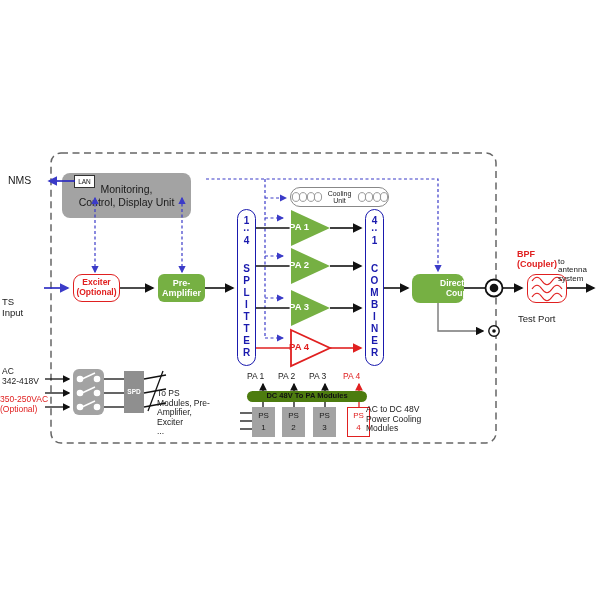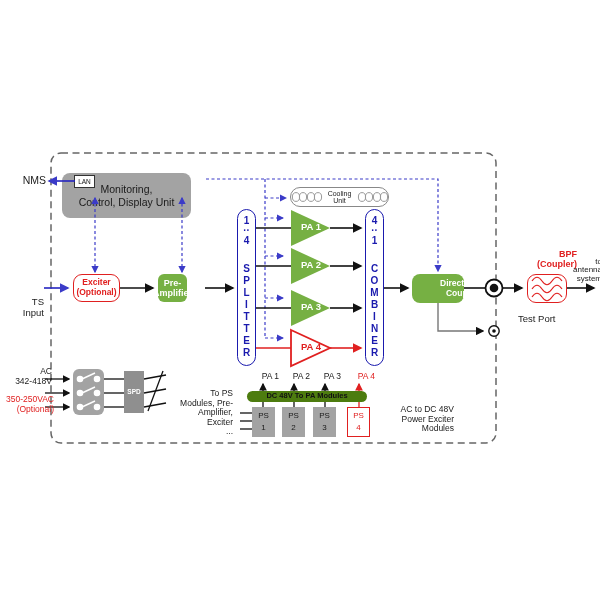--- a/index.html
+++ b/index.html
@@ -1,19 +1,19 @@
 <!DOCTYPE html>
 <html><head>
 <meta charset="utf-8">
 <style>
   html,body{margin:0;padding:0;background:#fff;}
   #stage{position:relative;width:600px;height:600px;background:#fff;
          font-family:"Liberation Sans",sans-serif;overflow:hidden;}
   .abs{position:absolute;box-sizing:border-box;}
-  .lbl{white-space:pre-line;text-align:right;line-height:1.12;color:#1a1a1a;}
+  .lbl{white-space:pre-line;text-align:left;line-height:1.12;color:#1a1a1a;}
   .box{white-space:pre-line;text-align:center;display:flex;flex-direction:column;
        align-items:center;justify-content:center;line-height:1.15;}
   .greenbox{background:#76b043;color:#fff;border-radius:6px;font-weight:700;}
   .graybox{background:#a3a3a3;color:#1a1a1a;}
   .redline{color:#e02020;}
   .blueink{color:#1a1aae;}
   svg{position:absolute;left:0;top:0;pointer-events:none;}
   .vstack{display:flex;flex-direction:column;align-items:center;
           justify-content:space-between;padding:6px 0;}
 </style>
@@ -29,21 +29,21 @@
 
   <div class="abs box" style="left:74px;top:175px;width:21px;height:13px;background:#fff;border:1px solid #333;font-size:6.5px;color:#111;">
     <span>LAN</span>
   </div>
 
   <div class="abs box" style="left:73px;top:274px;width:47px;height:28px;background:#fff;border:1.6px solid #e02020;border-radius:9px;color:#e02020;font-size:8.5px;font-weight:700;">
     <span style="white-space:pre-line;">Exciter
 (Optional)</span>
   </div>
 
-  <div class="abs box greenbox" style="left:158px;top:274px;width:29px;height:28px;font-size:9px;">
+  <div class="abs box greenbox" style="left:158px;top:274px;width:47px;height:28px;font-size:9px;">
     <span style="white-space:pre-line;">Pre-
 Amplifier</span>
   </div>
 
   <div class="abs vstack blueink" style="left:237px;top:209px;width:19px;height:157px;background:#fff;border:1.8px solid #1a1aae;border-radius:10px;font-weight:700;">
     <span style="white-space:pre-line;font-size:10px;line-height:1.0;text-align:center;">1
 ··
 4</span>
     <span style="white-space:pre-line;font-size:10px;line-height:1.2;text-align:center;">S
 P
@@ -268,16 +268,16 @@
 Amplifier,
 Exciter
 ...</div>
 
   <div class="abs lbl" style="left:247px;top:372px;width:32px;font-size:8.5px;">PA 1</div>
   <div class="abs lbl" style="left:278px;top:372px;width:32px;font-size:8.5px;">PA 2</div>
   <div class="abs lbl" style="left:309px;top:372px;width:32px;font-size:8.5px;">PA 3</div>
   <div class="abs lbl redline" style="left:343px;top:372px;width:32px;font-size:8.5px;">PA 4</div>
 
   <div class="abs lbl" style="left:366px;top:405px;width:88px;font-size:8.5px;">AC to DC 48V
-Power Exciter
+Power Cooling
 Modules</div>
 
 </div>
 
 </body></html>

